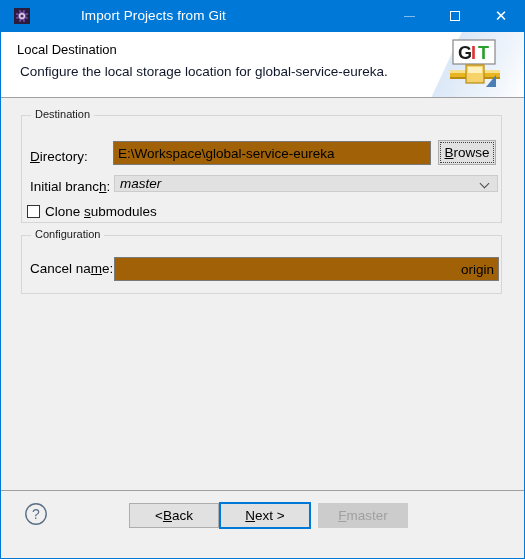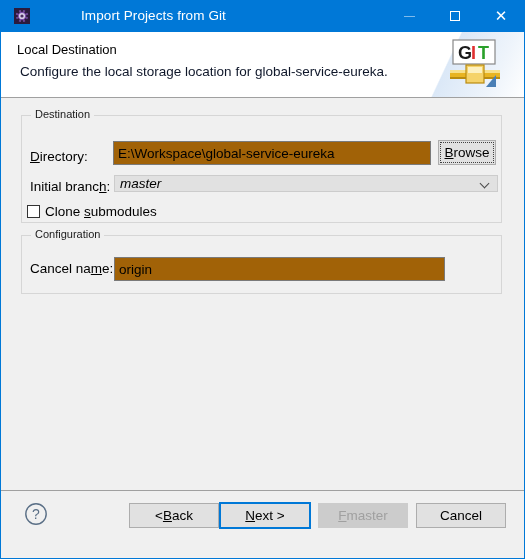--- a/index.html
+++ b/index.html
@@ -398,21 +398,21 @@
       <span class="checkbox-box"></span>
       <span class="lbl"><span>Clone </span><span class="mn">s</span><span>ubmodules</span></span>
     </div>
 
     <div class="groupbox" id="group-configuration">
       <span class="group-legend">Configuration</span>
     </div>
 
     <div class="field-label" style="left:29px; top:163px;"><span>Cancel na</span><span class="mn">m</span><span>e:</span></div>
 
-    <input class="textinput" id="remote-name-input" style="left: 113px; top: 159px; width: 331px; height: 24px;" value="origin">
+    <input class="textinput" id="remote-name-input" style="left: 113px; top: 159px; width: 385px; height: 24px; text-align: right;" value="origin">
   </div>
 
   <div class="footer">
     <div class="help-icon">
       <svg width="24" height="24" viewBox="0 0 24 24">
         <circle cx="12" cy="12" r="10.2" fill="none" stroke="#5a6f86" stroke-width="1.4"></circle>
         <text x="12" y="17" text-anchor="middle" font-family="Liberation Sans, sans-serif" font-size="14" fill="#5a6f86">?</text>
       </svg>
     </div>
 
@@ -426,18 +426,15 @@
         <span></span>
         <span class="mn">N</span>
         <span>ext &gt;</span>
       </button>
 
     <button class="btn disabled" id="btn-finish">
         <span class="mn">F</span>
         <span>master</span>
       </button>
 
-    <button class="btn" id="btn-cancel">
-        <span>Cancel</span>
-      </button>
   </div>
 
 </div>
 
 </body></html>

